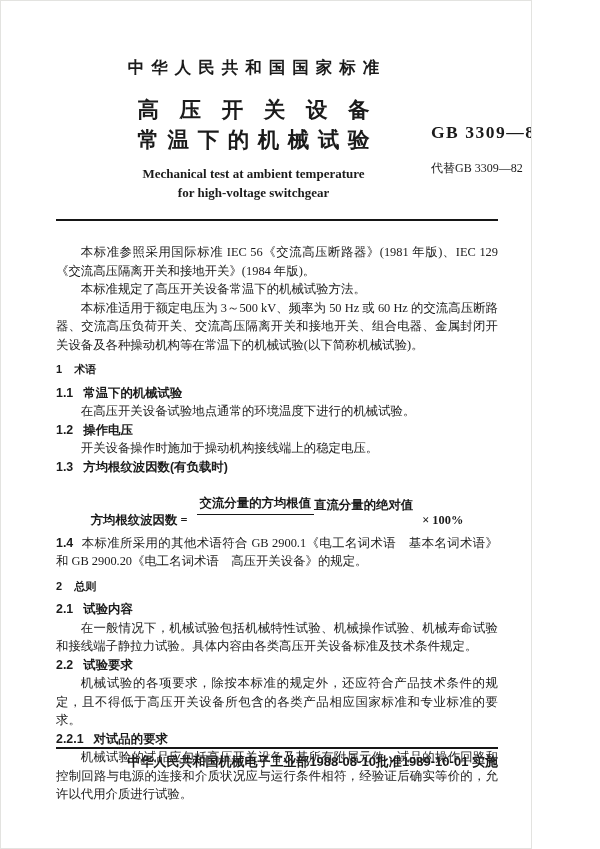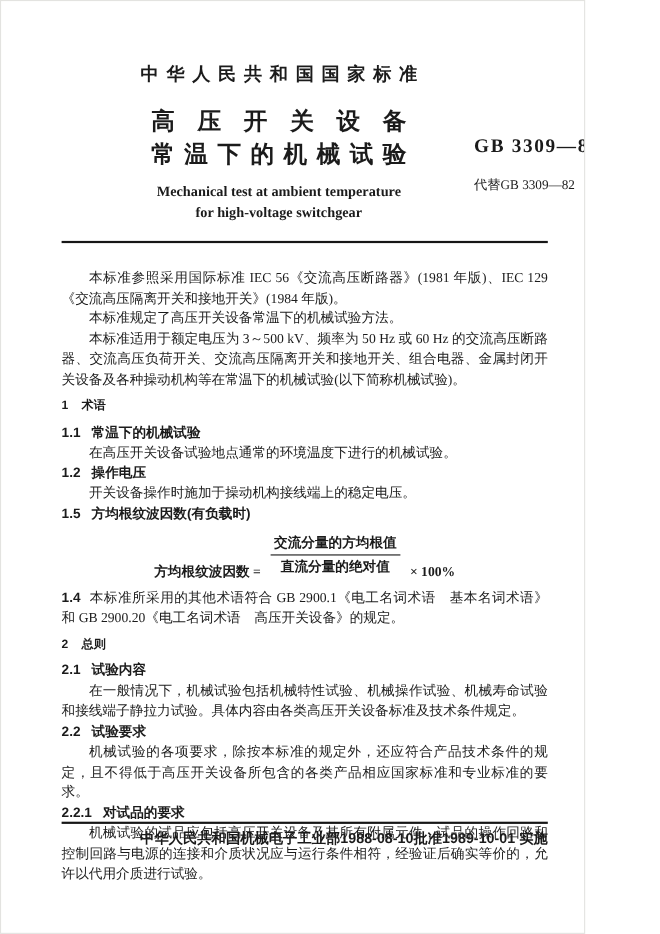--- a/index.html
+++ b/index.html
@@ -121,21 +121,21 @@
     display: flex;
     justify-content: center;
     align-items: center;
     gap: 9px;
     margin: 3px 0 4px 0;
     text-indent: 0;
   }
   .formula-lhs, .formula-rhs { font-weight: bold; white-space: nowrap; margin-top: 32px; }
   .frac {
     display: inline-flex;
-    flex-direction: column;
+    flex-direction: row;
     align-items: center;
     font-weight: bold;
     text-align: center;
   }
   .frac .num {
     border-bottom: 1.5px solid #161616;
     padding: 0 3px 1px 3px;
   }
   .frac .den { padding-top: 1px; }
 
@@ -193,21 +193,21 @@
     <p class="para">本标准适用于额定电压为 3～500 kV、频率为 50 Hz 或 60 Hz 的交流高压断路器、交流高压负荷开关、交流高压隔离开关和接地开关、组合电器、金属封闭开关设备及各种操动机构等在常温下的机械试验(以下简称机械试验)。</p>
 
     <p class="sec-head"><span class="cl-no">1</span><span>术语</span></p>
 
     <p class="clause-head"><span class="cl-no">1.1</span><span>常温下的机械试验</span></p>
     <p class="clause-def">在高压开关设备试验地点通常的环境温度下进行的机械试验。</p>
 
     <p class="clause-head"><span class="cl-no">1.2</span><span>操作电压</span></p>
     <p class="clause-def">开关设备操作时施加于操动机构接线端上的稳定电压。</p>
 
-    <p class="clause-head"><span class="cl-no">1.5</span><span>方均根纹波因数(有负载时)</span></p>
+    <p class="clause-head"><span class="cl-no">1.3</span><span>方均根纹波因数(有负载时)</span></p>
 
     <div class="formula-row">
       <span class="formula-lhs">方均根纹波因数 =</span>
       <span class="frac">
         <span class="num">交流分量的方均根值</span>
         <span class="den">直流分量的绝对值</span>
       </span>
       <span class="formula-rhs">× 100%</span>
     </div>
 

